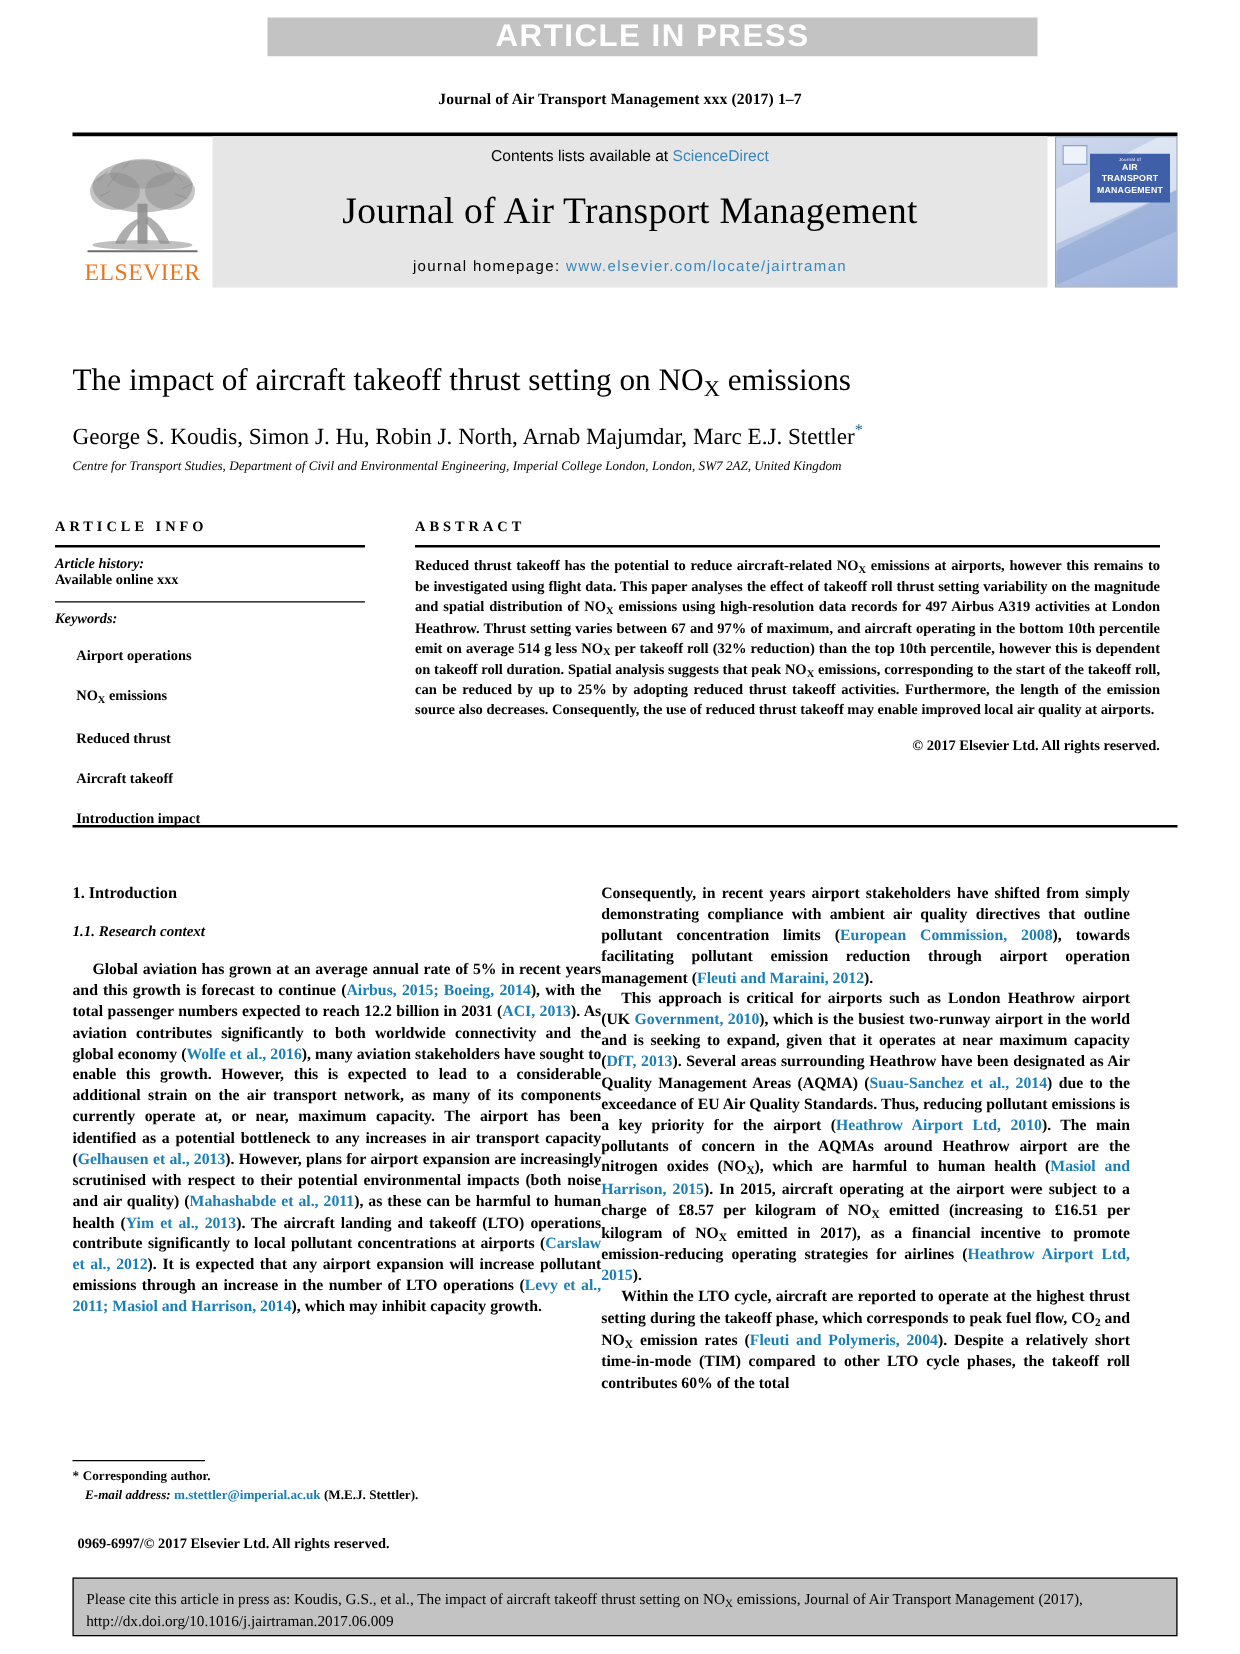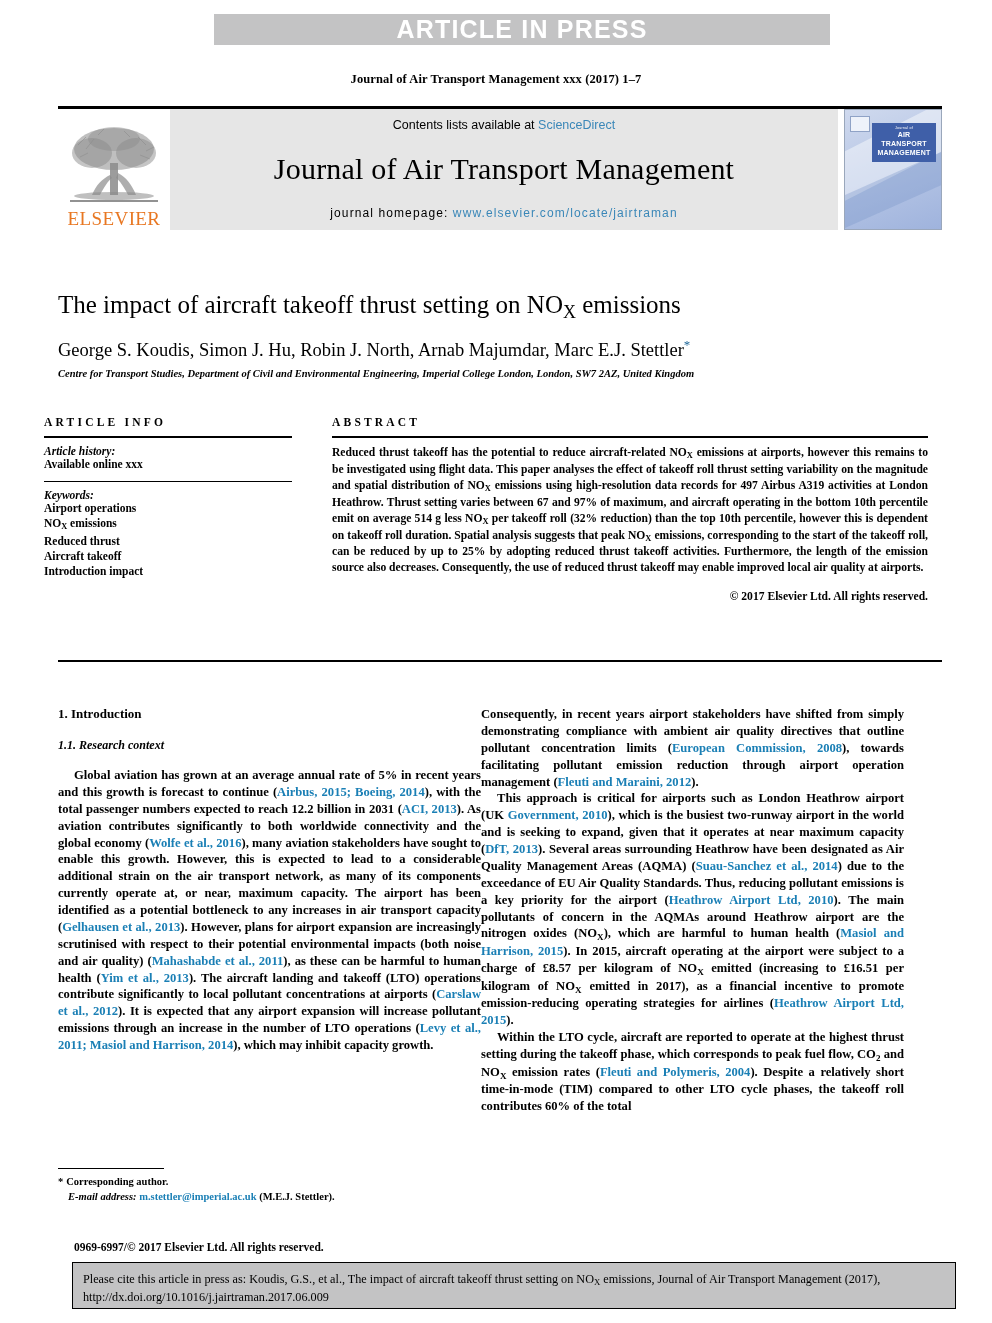--- a/index.html
+++ b/index.html
@@ -211,21 +211,21 @@
     margin: 0 0 7px 0;
   }
   .authors .corr-star {
     color: #1a6496;
     font-size: 13px;
     vertical-align: super;
   }
   .affiliation {
     font-size: 10.5px;
     font-style: italic;
-    font-weight: bold;
+    font-weight: normal;
     margin: 0;
   }
 
   
   .info-abstract {
     position: absolute;
     left: 44px;
     top: 416px;
     width: 884px;
     display: flex;
@@ -261,21 +261,21 @@
   }
   .info-line {
     font-size: 11.5px;
     font-weight: bold;
     margin: 0;
     line-height: 1.32;
   }
   .keyword {
     font-size: 11.5px;
     font-weight: bold;
-    margin: 0;
+    margin: 17px;
     line-height: 1.32;
   }
   .abstract-text {
     font-size: 11.6px;
     font-weight: bold;
     line-height: 1.38;
     text-align: justify;
     margin: 0;
   }
   .copyright {
@@ -370,36 +370,35 @@
     color: #1a7fb5;
     text-decoration: none;
     font-size: 11.5px;
     font-weight: bold;
     display: block;
     line-height: 1.35;
   }
   .doi-block .issn {
     font-size: 11.5px;
     font-weight: bold;
-    margin: 16px;
+    margin: 4px;
     line-height: 1.35;
   }
 
   
   .cite-box {
     position: absolute;
     left: 58px;
     top: 1262px;
     width: 884px;
     height: 47px;
     background: #c3c3c4;
     border: 1.5px solid #000;
     box-sizing: border-box;
     padding: 8px 10px 0 10px;
-    margin-left: 14px;
   }
   .cite-box p {
     margin: 0;
     font-size: 12.2px;
     line-height: 1.38;
   }
   sub { font-size: 0.72em; vertical-align: -0.28em; }
 </style>
 </head>
 <body>

